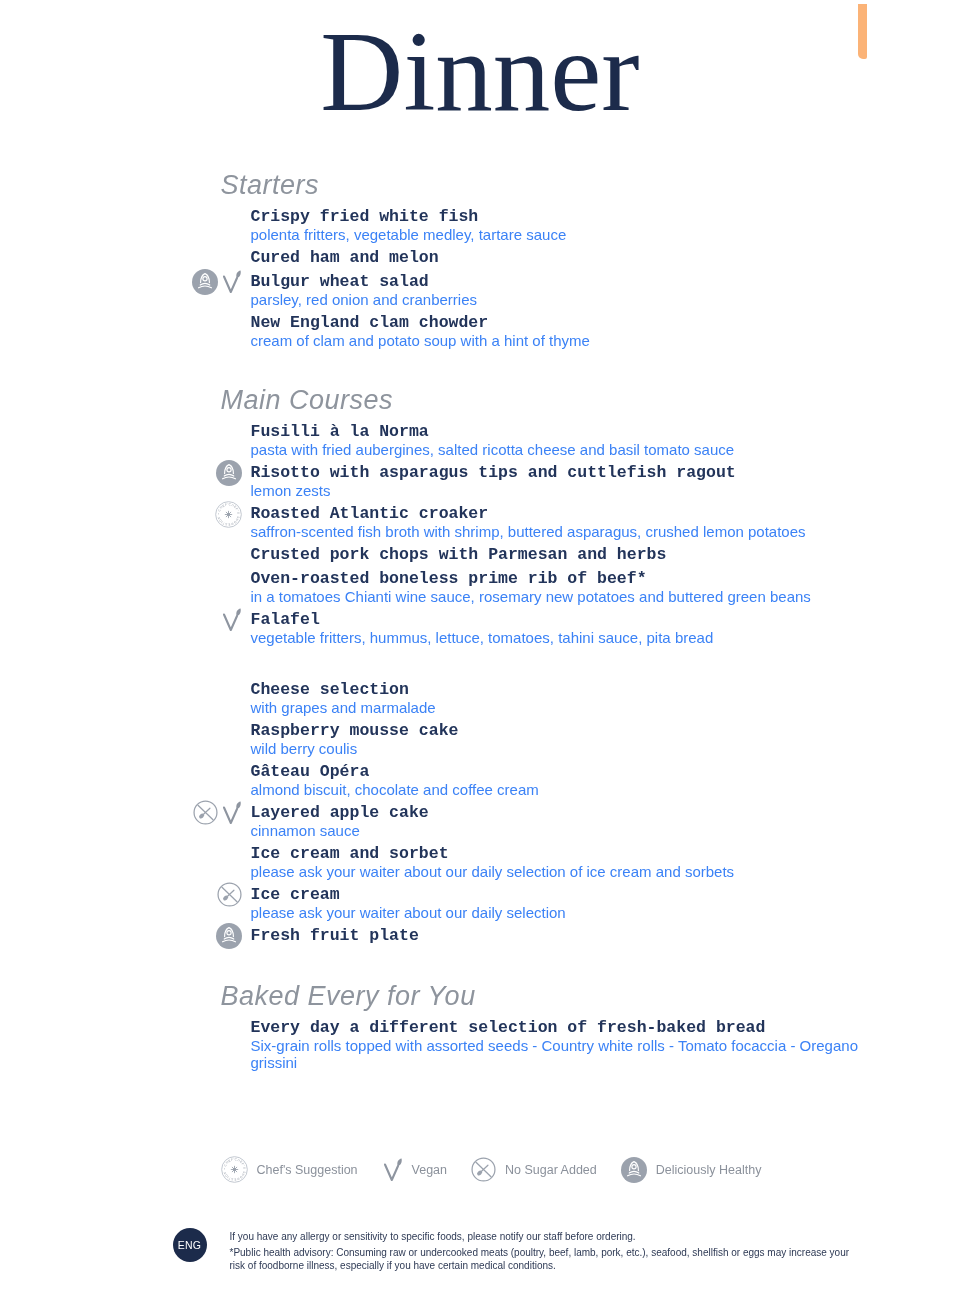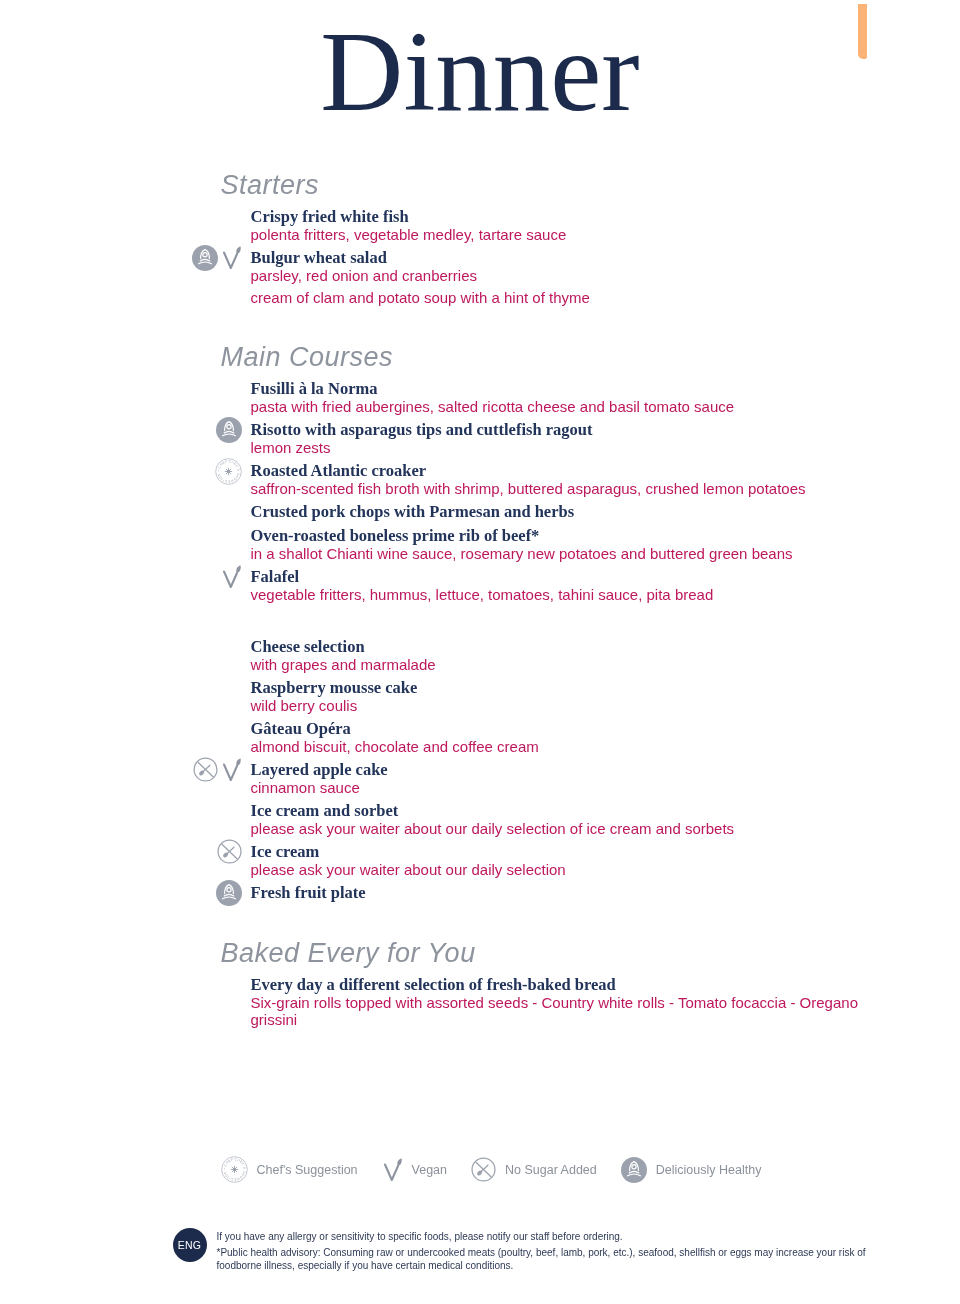--- a/index.html
+++ b/index.html
@@ -21,41 +21,41 @@
   .menu { padding-left:127px; }
   .menu-section { margin-top:34px; }
   .menu-section:first-of-type { margin-top:35px; }
   .section-heading {
     margin:0 0 4px; font-family:"Liberation Sans", sans-serif;
     font-style:italic; font-weight:400; font-size:27px; line-height:34px;
     color:#8e949d; letter-spacing:0.5px;
   }
   .menu-item { position:relative; margin:5px 0 0 30px; }
   .item-name {
-    font-family:Liberation Serif, serif; font-weight:700;
+    font-family:Liberation Mono, monospace; font-weight:700;
     font-size:16.5px; line-height:19px; color:#22345a;
   }
   .item-desc {
     font-family:"Liberation Sans", sans-serif;
-    font-size:15px; line-height:17px; color:#be185d;
+    font-size:15px; line-height:17px; color:#3b82f6;
   }
   .item-icons {
     position:absolute; right:100%; top:-3px; margin-right:9px;
     display:flex; align-items:center; gap:3px;
   }
   .icon { display:inline-flex; line-height:0; }
   .legend {
     position:absolute; left:127px; top:1152px;
     display:flex; align-items:center; gap:24px;
   }
   .legend-item { display:flex; align-items:center; gap:9px; }
   .legend-label { font-size:12.5px; color:#8b919b; }
   .page-footer {
     position:absolute; left:79px; top:1224px;
-    display:flex; gap:10px; align-items:flex-start;
+    display:flex; gap:23px; align-items:flex-start;
   }
   .eng-badge {
     width:34px; height:34px; border-radius:50%; flex:0 0 auto;
     background:var(--navy, #1c2b4b); color:#ffffff;
     display:flex; align-items:center; justify-content:center;
     font-size:10.5px; letter-spacing:0.2px;
   }
   .footer-text { max-width:655px; padding-top:2px; }
   .footer-line { margin:0 0 2px; font-size:10px; line-height:13.5px; color:#2e3a55; }
 </style>
@@ -66,20 +66,23 @@
   <div class="corner-tab"></div>
 
   <h1 class="page-title">Dinner</h1>
 
   <main class="menu">
       <section class="menu-section">
         <h2 class="section-heading">Starters</h2>
         <div class="menu-item">
           <div class="item-name">Crispy fried white fish</div>
           <div class="item-desc">polenta fritters, vegetable medley, tartare sauce</div>
+        </div>
+        <div class="menu-item">
+          <div class="item-name">Cured ham and melon</div>
         </div>
         <div class="menu-item">
           <span class="item-icons">
             <span class="icon">
               <svg width="26" height="26" viewBox="0 0 26 26">
                 <circle cx="13" cy="13" r="13" fill="#9ba2ad"></circle>
                 <g fill="none" stroke="#ffffff" stroke-width="1.2" stroke-linecap="round">
                   <circle cx="13" cy="9.8" r="2.1"></circle>
                   <path d="M8.6 13.6 Q8.6 6.4 13 4.6 Q17.4 6.4 17.4 13.6"></path>
                   <path d="M8.2 16 Q13 12.6 17.8 16"></path>
@@ -91,20 +94,21 @@
               <svg width="21" height="26" viewBox="0 0 21 26">
                 <path d="M3 7.5 L9.8 23 L16 9" fill="none" stroke="#8e95a0" stroke-width="2.1" stroke-linecap="round" stroke-linejoin="round"></path>
                 <path d="M15.6 9.3 C14.5 5.2 16.2 2.2 19.6 1.5 C20.3 5.3 18.6 8.4 15.6 9.3 Z" fill="#8e95a0"></path>
               </svg>
             </span>
           </span>
           <div class="item-name">Bulgur wheat salad</div>
           <div class="item-desc">parsley, red onion and cranberries</div>
         </div>
         <div class="menu-item">
+          <div class="item-name">New England clam chowder</div>
           <div class="item-desc">cream of clam and potato soup with a hint of thyme</div>
         </div>
       </section>
       <section class="menu-section">
         <h2 class="section-heading">Main Courses</h2>
         <div class="menu-item">
           <div class="item-name">Fusilli à la Norma</div>
           <div class="item-desc">pasta with fried aubergines, salted ricotta cheese and basil tomato sauce</div>
         </div>
         <div class="menu-item">
@@ -142,21 +146,21 @@
             </span>
           </span>
           <div class="item-name">Roasted Atlantic croaker</div>
           <div class="item-desc">saffron-scented fish broth with shrimp, buttered asparagus, crushed lemon potatoes</div>
         </div>
         <div class="menu-item">
           <div class="item-name">Crusted pork chops with Parmesan and herbs</div>
         </div>
         <div class="menu-item">
           <div class="item-name">Oven-roasted boneless prime rib of beef*</div>
-          <div class="item-desc">in a shallot Chianti wine sauce, rosemary new potatoes and buttered green beans</div>
+          <div class="item-desc">in a tomatoes Chianti wine sauce, rosemary new potatoes and buttered green beans</div>
         </div>
         <div class="menu-item">
           <span class="item-icons">
             <span class="icon">
               <svg width="21" height="26" viewBox="0 0 21 26">
                 <path d="M3 7.5 L9.8 23 L16 9" fill="none" stroke="#8e95a0" stroke-width="2.1" stroke-linecap="round" stroke-linejoin="round"></path>
                 <path d="M15.6 9.3 C14.5 5.2 16.2 2.2 19.6 1.5 C20.3 5.3 18.6 8.4 15.6 9.3 Z" fill="#8e95a0"></path>
               </svg>
             </span>
           </span>

